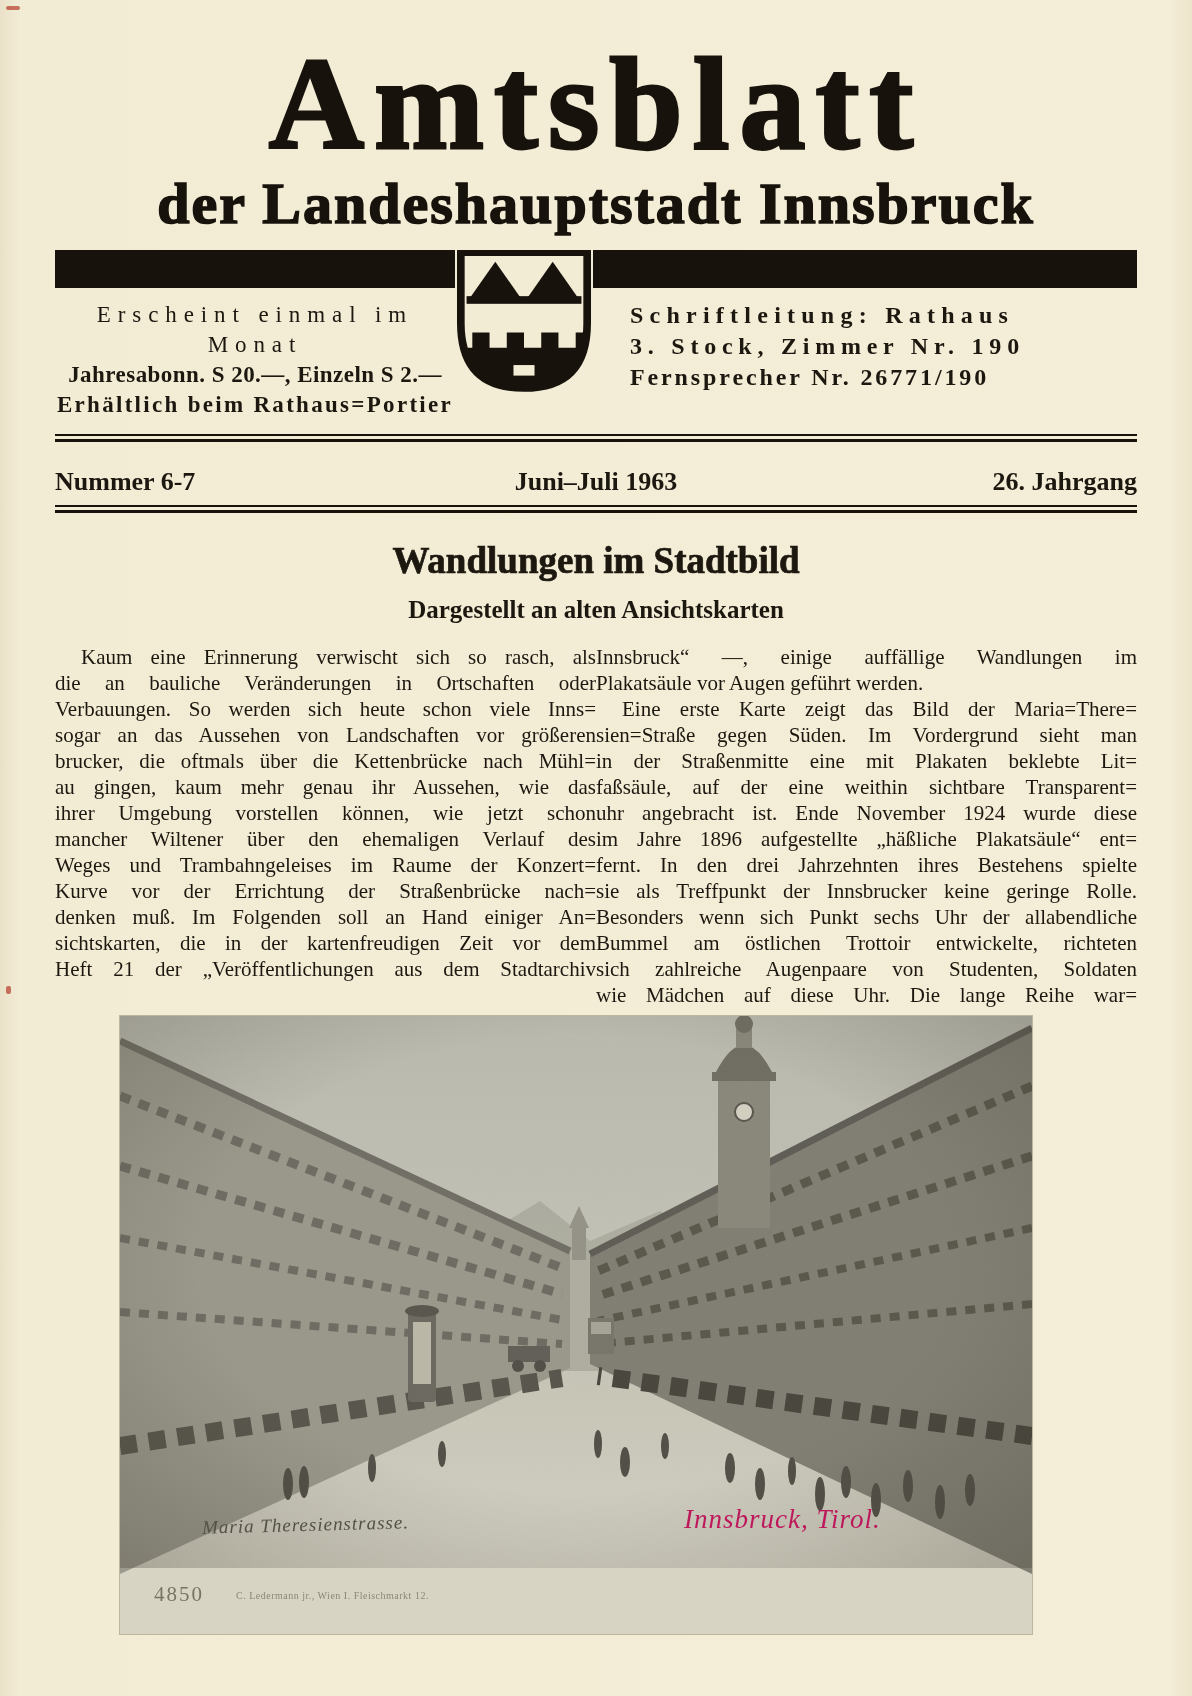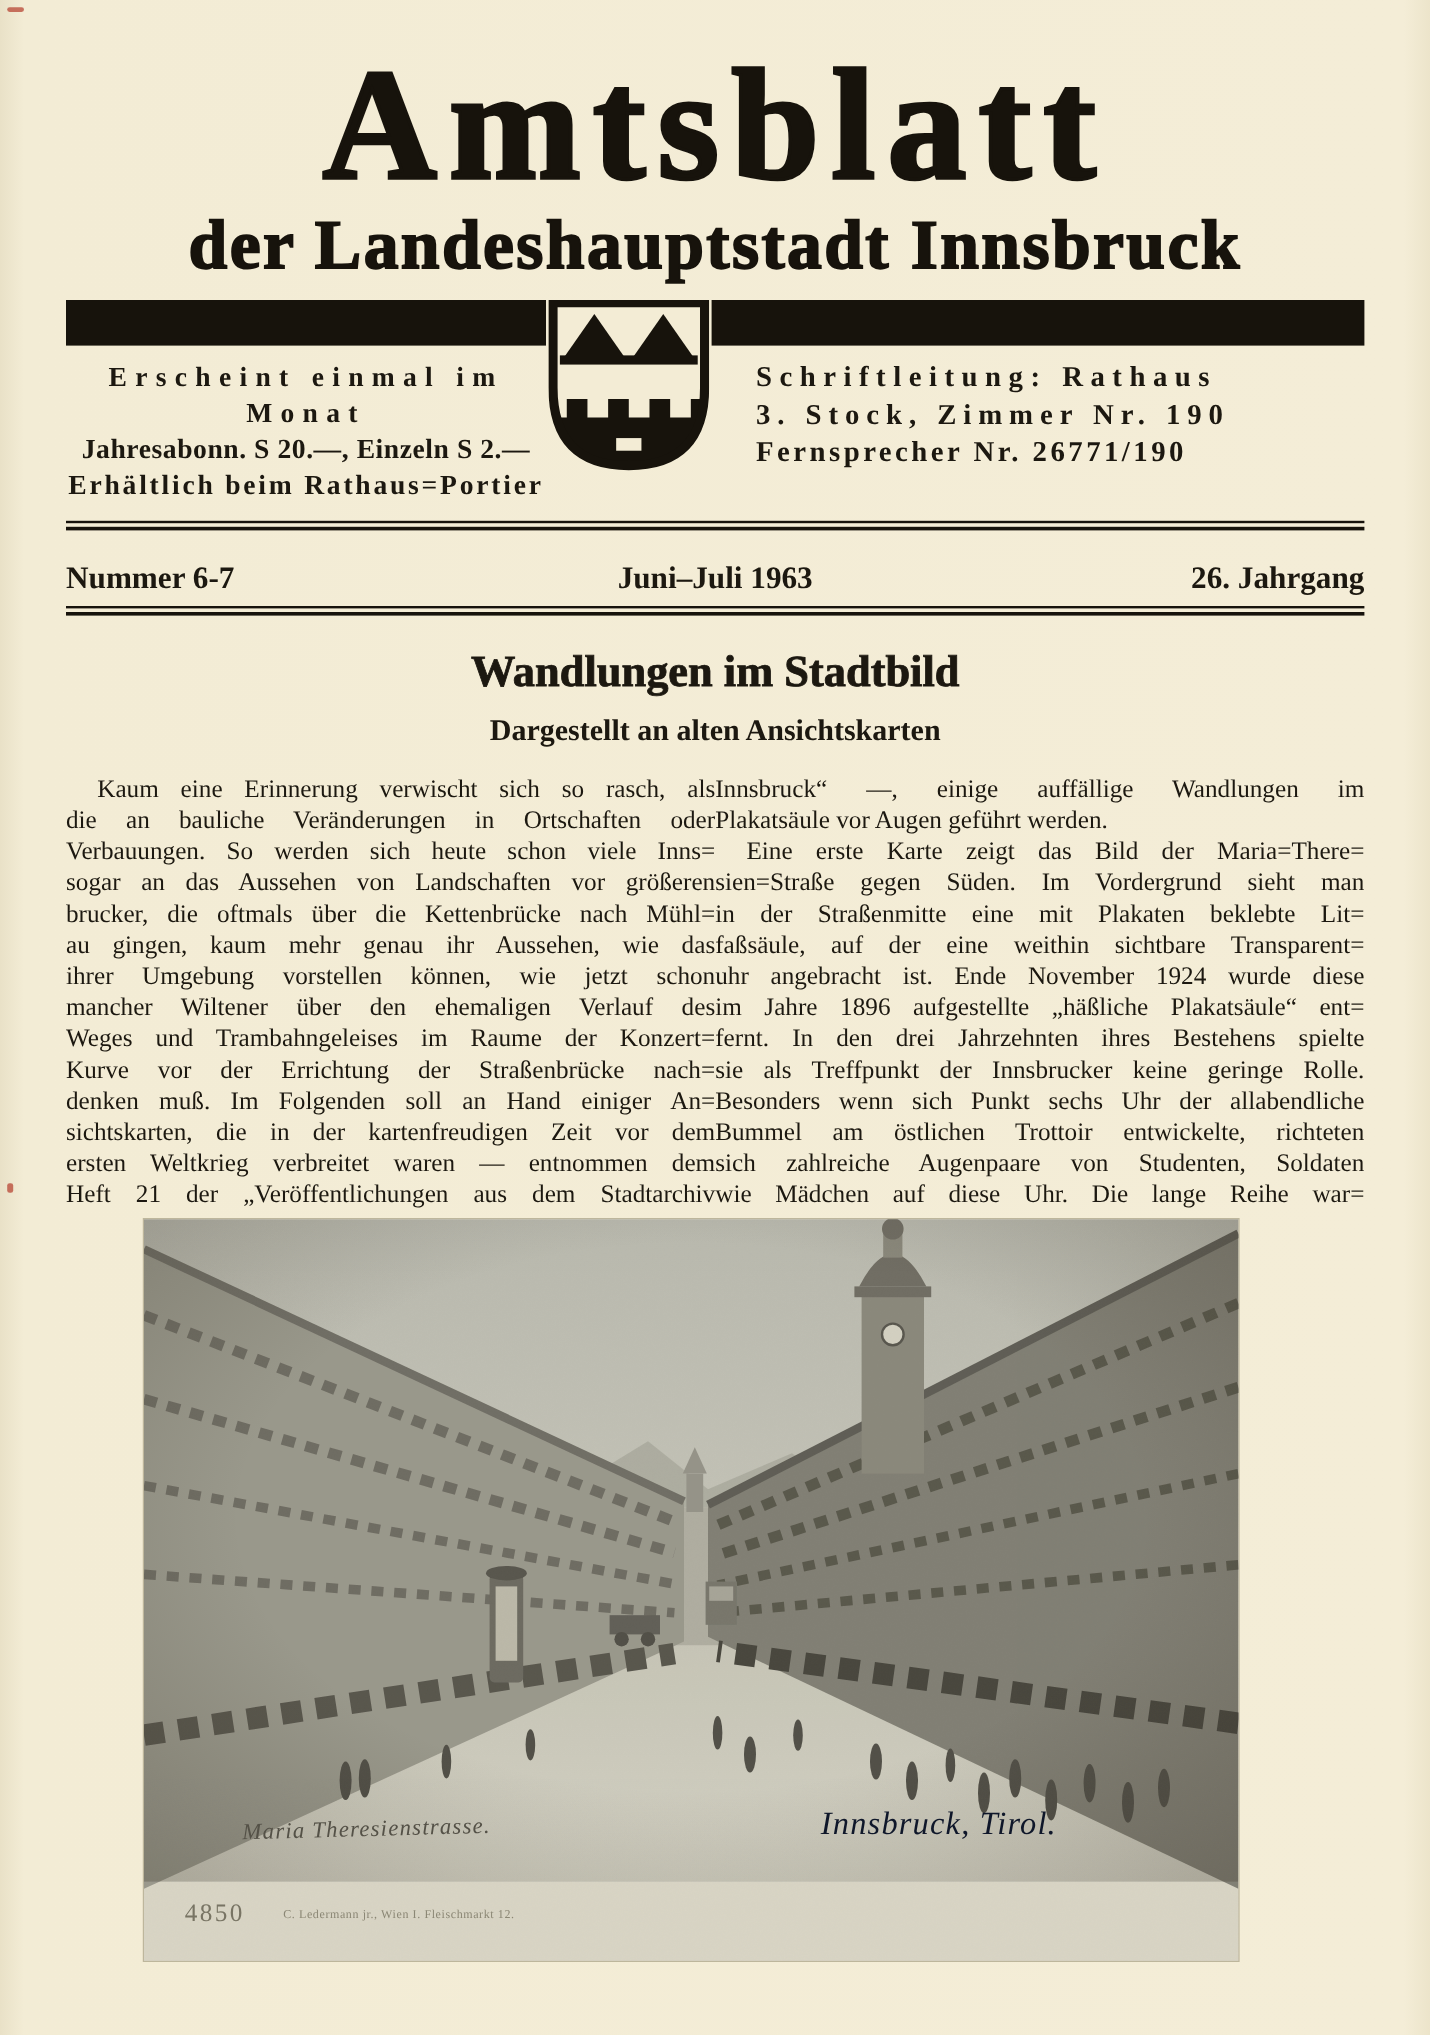--- a/index.html
+++ b/index.html
@@ -27,21 +27,21 @@
   .mid{position:relative;margin:14px 55px 0 55px;}
   .bars{display:flex;align-items:flex-start;}
   .bar{height:38px;background:#17130c;}
   .bar-left{width:400px;}
   .bar-gap{width:138px;}
   .bar-right{flex:1;}
   .emblem{position:absolute;left:400px;top:0;width:138px;height:144px;text-align:center;}
   .inforow{display:flex;margin-top:12px;}
   .info-left{width:400px;text-align:center;}
   .info-right{margin-left:175px;flex:1;text-align:left;}
-  .il1{font-size:23px;font-weight:bold;letter-spacing:.30em;line-height:30px;}
+  .il1{font-size:23px;font-weight:normal;letter-spacing:.30em;line-height:30px;}
   .il2{font-size:23px;font-weight:bold;letter-spacing:.02em;line-height:30px;}
   .il3{font-size:23px;font-weight:bold;letter-spacing:.10em;line-height:30px;}
   .ir1{font-size:24px;font-weight:bold;letter-spacing:.26em;line-height:31px;}
   .ir2{font-size:24px;font-weight:bold;letter-spacing:.24em;line-height:31px;}
   .ir3{font-size:24px;font-weight:bold;letter-spacing:.12em;line-height:31px;}
 
   .rule{margin:14px 55px 0 55px;height:3px;border-top:2px solid #17130c;border-bottom:3px solid #17130c;}
   .issuerow{display:flex;align-items:baseline;margin:6px 55px 0 55px;font-size:26px;font-weight:bold;}
   .issue-num{width:300px;text-align:left;margin-top:19px;}
   .issue-date{flex:1;text-align:center;}
@@ -58,21 +58,21 @@
   .line.short{text-align-last:left;}
 
   
   .photo{
     position:relative;width:912px;height:618px;margin:8px 0 0 120px;
     background:#d6d3c4;box-shadow:0 0 0 1px #bdb69c;
   }
   .photo svg{display:block;}
   .cap{position:absolute;color:#545147;}
   .cap-left{left:82px;top:498px;font-size:19px;font-style:italic;transform:rotate(-1.5deg);letter-spacing:1px;}
-  .cap-right{left:564px;top:488px;font-size:27px;font-style:italic;color:#0f172a;letter-spacing:1px;}
+  .cap-right{left:564px;top:488px;font-size:27px;font-style:italic;color:#be185d;letter-spacing:1px;}
   .cap-serial{left:34px;top:566px;font-size:21px;color:#787464;letter-spacing:2px;}
   .cap-credit{left:116px;top:574px;font-size:10px;color:#8b8775;letter-spacing:.5px;}
 </style>
 </head>
 <body>
 
 <div class="artifact art1"></div>
 <div class="artifact art2"></div>
 
 <div class="m-title">Amtsblatt</div>
@@ -134,21 +134,20 @@
     <div class="line">Verbauungen. So werden sich heute schon viele Inns=</div>
     <div class="line">sogar an das Aussehen von Landschaften vor größeren</div>
     <div class="line">brucker, die oftmals über die Kettenbrücke nach Mühl=</div>
     <div class="line">au gingen, kaum mehr genau ihr Aussehen, wie das</div>
     <div class="line">ihrer Umgebung vorstellen können, wie jetzt schon</div>
     <div class="line">mancher Wiltener über den ehemaligen Verlauf des</div>
     <div class="line">Weges und Trambahngeleises im Raume der Konzert=</div>
     <div class="line">Kurve vor der Errichtung der Straßenbrücke nach=</div>
     <div class="line">denken muß. Im Folgenden soll an Hand einiger An=</div>
     <div class="line">sichtskarten, die in der kartenfreudigen Zeit vor dem</div>
-    <div class="line">ersten Weltkrieg verbreitet waren — entnommen dem</div>
     <div class="line">Heft 21 der „Veröffentlichungen aus dem Stadtarchiv</div>
   </div>
   <div class="col">
     <div class="line">Innsbruck“ —, einige auffällige Wandlungen im</div>
     <div class="line short">Plakatsäule vor Augen geführt werden.</div>
     <div class="line indent">Eine erste Karte zeigt das Bild der Maria=There=</div>
     <div class="line">sien=Straße gegen Süden. Im Vordergrund sieht man</div>
     <div class="line">in der Straßenmitte eine mit Plakaten beklebte Lit=</div>
     <div class="line">faßsäule, auf der eine weithin sichtbare Transparent=</div>
     <div class="line">uhr angebracht ist. Ende November 1924 wurde diese</div>

